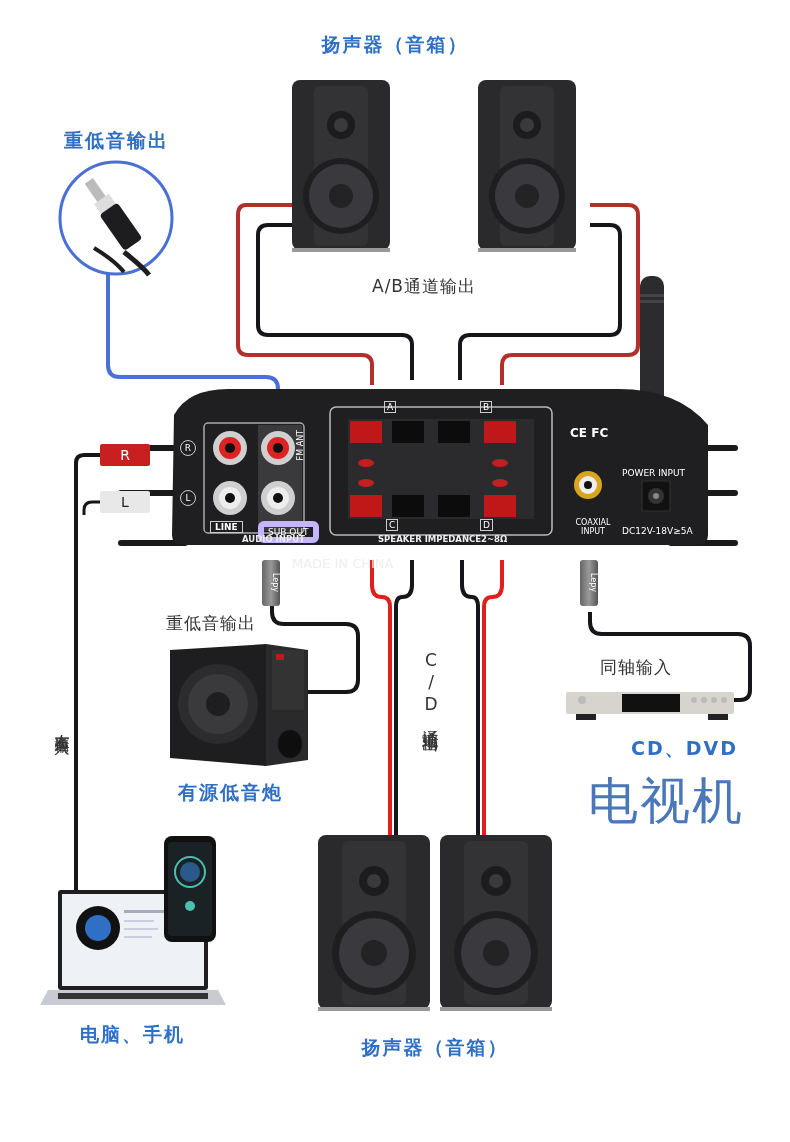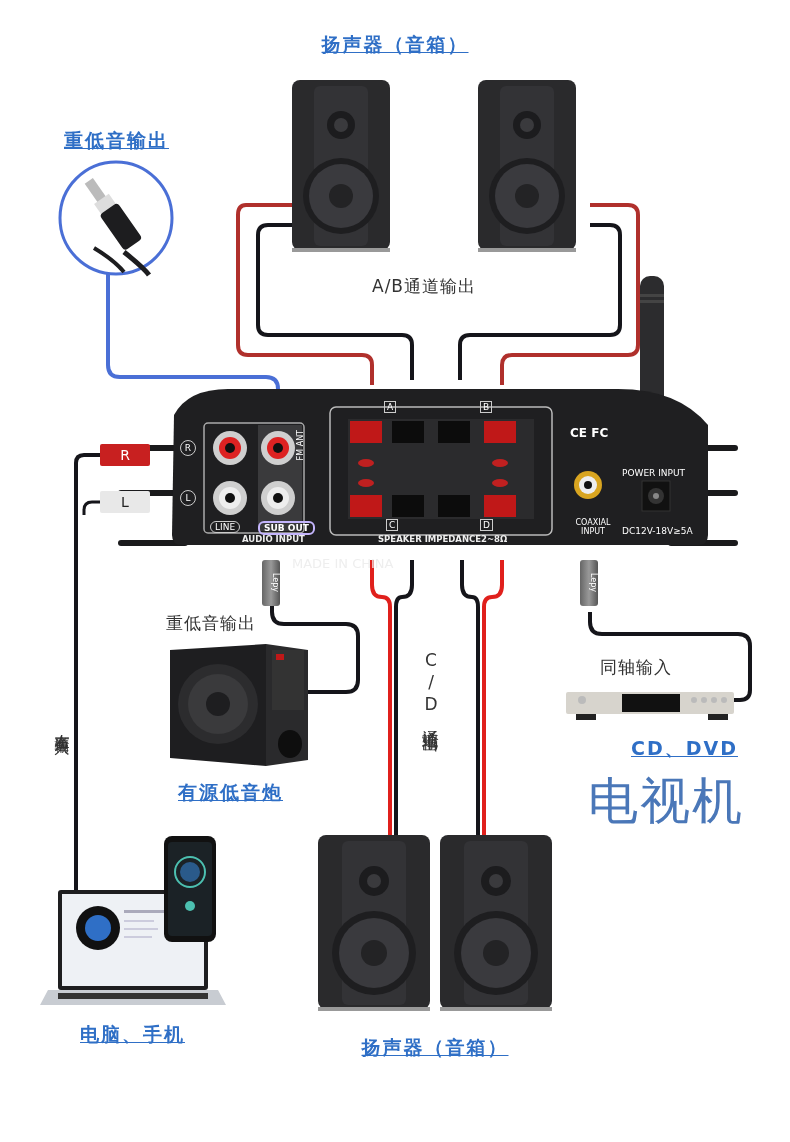--- a/index.html
+++ b/index.html
@@ -1,18 +1,18 @@
 <!DOCTYPE html>
 <html><head>
 <meta charset="utf-8">
 <style>
   html, body { margin:0; padding:0; background:#ffffff; }
   body { width:790px; height:1142px; position:relative; overflow:hidden; font-family:"DejaVu Sans", sans-serif; }
   .abs { position:absolute; }
-  .label-blue { color:#2f6fc6; font-weight:bold; font-family:"DejaVu Sans", sans-serif; letter-spacing:2px;text-decoration:underline; }
+  .label-blue { color:#2f6fc6; font-weight:bold; font-family:"DejaVu Sans", sans-serif; letter-spacing:2px; }
   .label-gray { color:#333333; font-family:"DejaVu Sans", sans-serif; }
   .vert { writing-mode:vertical-rl; text-orientation:upright; }
 </style>
 </head>
 <body>
 
 <svg class="abs" style="left:0;top:0" width="790" height="1142">
 
   <path d="M292 205 H246 Q238 205 238 215 V345 Q238 355 248 355 H362 Q372 355 372 365 V385" fill="none" stroke="#b0302c" stroke-width="4"></path>
   <path d="M292 225 H268 Q258 225 258 235 V325 Q258 335 268 335 H402 Q412 335 412 345 V380" fill="none" stroke="#15151a" stroke-width="4"></path>
@@ -123,22 +123,22 @@
     <circle cx="470" cy="100" r="9" fill="#eee"></circle>
     <circle cx="470" cy="100" r="4" fill="#111"></circle>
 
   <rect x="524" y="96" width="28" height="30" fill="#111" stroke="#333"></rect>
   <circle cx="538" cy="111" r="8" fill="#333"></circle>
     <circle cx="538" cy="111" r="3" fill="#888"></circle>
 </svg>
 
 <div class="abs" style="left:180px;top:440px;width:14px;height:14px;border:1px solid #ccc;border-radius:50%;color:#fff;font-size:9px;text-align:center;line-height:14px;">R</div>
 <div class="abs" style="left:180px;top:490px;width:14px;height:14px;border:1px solid #ccc;border-radius:50%;color:#fff;font-size:9px;text-align:center;line-height:14px;">L</div>
-<div class="abs" style="left:210px;top:521px;color:#fff;font-size:9px;border:1px solid #ccc;border-radius:6px;padding:0 4px;">LINE</div>
-<div class="abs" style="left:258px;top:521px;color:#fff;font-size:9px;border:2px solid #c4b5fd;border-radius:6px;padding:0 4px;font-weight:bold;">SUB OUT</div>
+<div class="abs" style="left:210px;top:521px;color:#fff;font-size:9px;border:1px solid #ccc;border-radius:0;padding:0 4px;font-weight:bold;">LINE</div>
+<div class="abs" style="left:258px;top:521px;color:#fff;font-size:9px;border:6px solid #c4b5fd;border-radius:6px;padding:0 4px;">SUB OUT</div>
 <div class="abs" style="left:296px;top:430px;color:#fff;font-size:8px;writing-mode:vertical-rl;transform:rotate(180deg);">FM ANT</div>
 <div class="abs" style="left:222px;top:534px;color:#eee;font-size:8.5px;font-weight:bold;margin-left:20px;">AUDIO INPUT</div>
 <div class="abs" style="left:292px;top:556px;color:#eee;font-size:13px;font-weight:normal;">MADE IN CHINA</div>
 <div class="abs" style="left:378px;top:534px;color:#eee;font-size:8.5px;font-weight:bold;">SPEAKER IMPEDANCE2~8Ω</div>
 <div class="abs" style="left:384px;top:401px;color:#fff;font-size:9px;border:1px solid #ccc;padding:0 2px;">A</div>
 <div class="abs" style="left:480px;top:401px;color:#fff;font-size:9px;border:1px solid #ccc;padding:0 2px;">B</div>
 <div class="abs" style="left:386px;top:519px;color:#fff;font-size:9px;border:1px solid #ccc;padding:0 2px;">C</div>
 <div class="abs" style="left:480px;top:519px;color:#fff;font-size:9px;border:1px solid #ccc;padding:0 2px;">D</div>
 <div class="abs" style="left:570px;top:426px;color:#fff;font-size:12px;font-weight:bold;text-align:center;">CE FC</div>
 <div class="abs" style="left:622px;top:468px;color:#fff;font-size:9px;">POWER INPUT</div>

